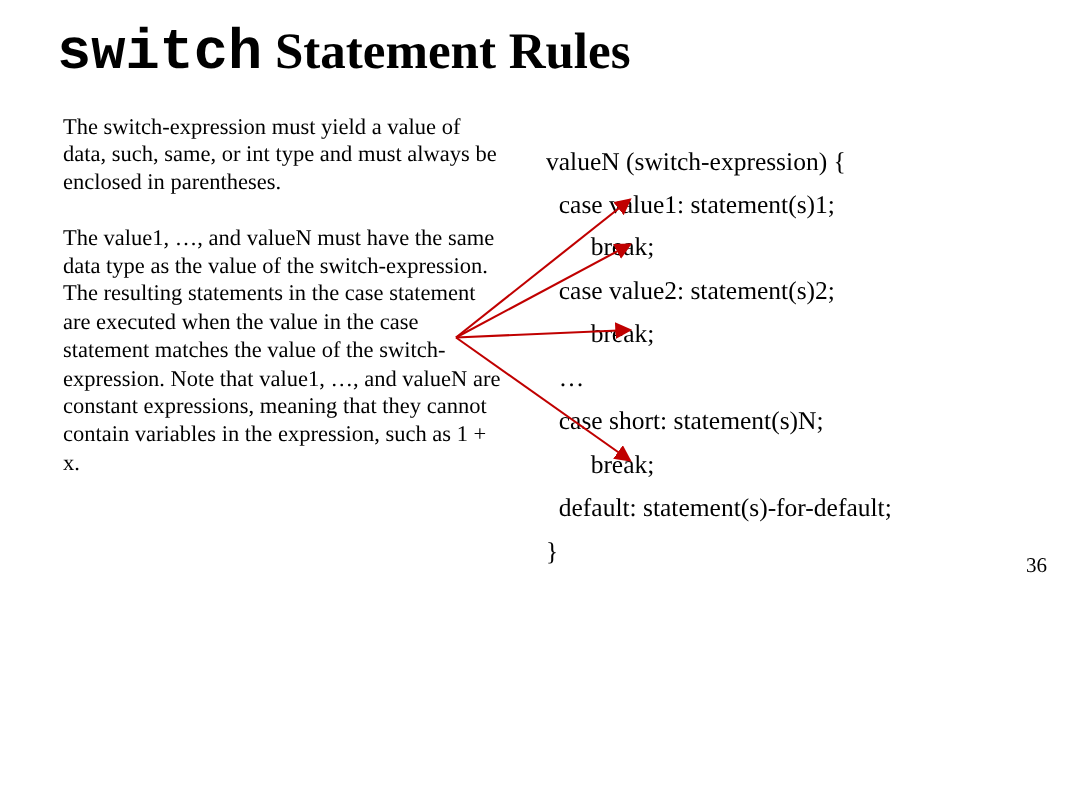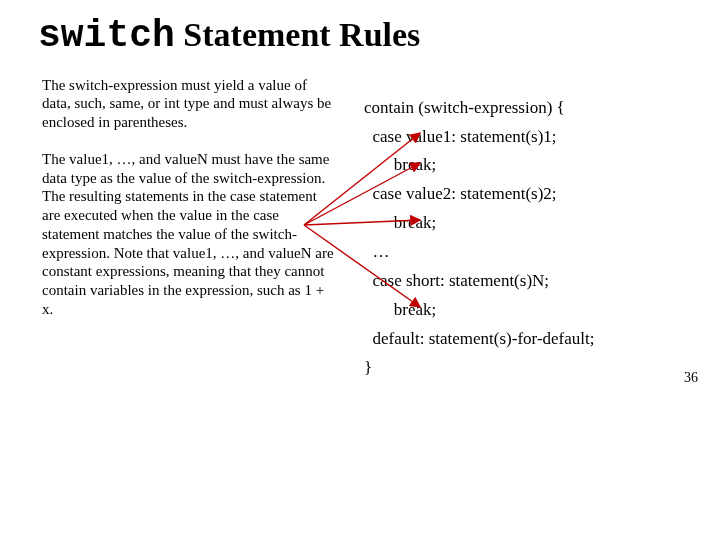--- a/index.html
+++ b/index.html
@@ -78,21 +78,21 @@
 
     <div class="left">
       <p class="para">
         <span>The </span><span class="u">switch-expression</span><span> must yield a value of </span><span class="u">data</span><span>, </span><span class="u">such</span><span>, </span><span class="u">same</span><span>, or </span><span class="u">int</span><span> type and must always be enclosed in parentheses.</span>
       </p>
       <p class="para">
         <span>The </span><span class="u">value1</span><span>, …, and </span><span class="u">valueN</span><span> must have the same data type as the value of the </span><span class="u">switch-expression</span><span>. The resulting statements in the </span><span class="u">case</span><span> statement are executed when the value in the </span><span class="u">case</span><span> statement matches the value of the </span><span class="u">switch-expression</span><span>. Note that </span><span class="u">value1</span><span>, …, and </span><span class="u">valueN</span><span> are constant expressions, meaning that they cannot contain variables in the expression, such as 1 + </span><span class="u">x</span><span>.</span>
       </p>
     </div>
 
-    <div class="right"><span>contain (switch-expression) {</span>
+    <div class="right"><span>valueN (switch-expression) {</span>
 <span>  case value1: statement(s)1;</span>
 <span>       break;</span>
 <span>  case value2: statement(s)2;</span>
 <span>       break;</span>
 <span>  …</span>
 <span>  case short: statement(s)N;</span>
 <span>       break;</span>
 <span>  default: statement(s)-for-default;</span>
 <span>}</span></div>
 

